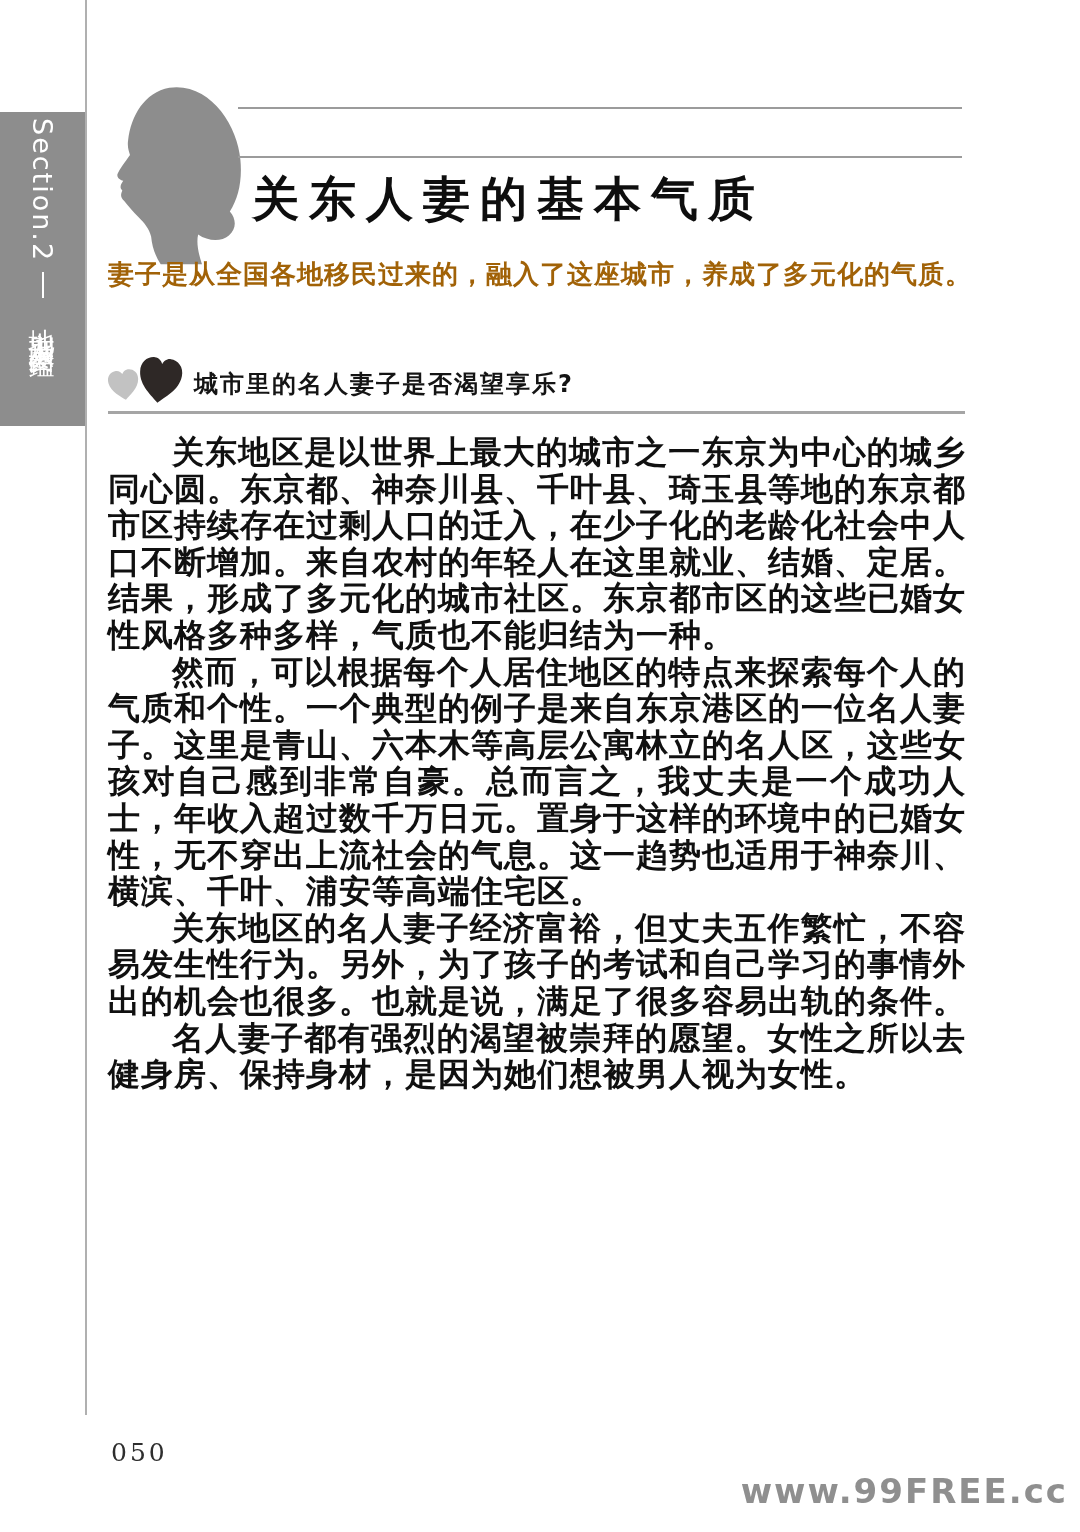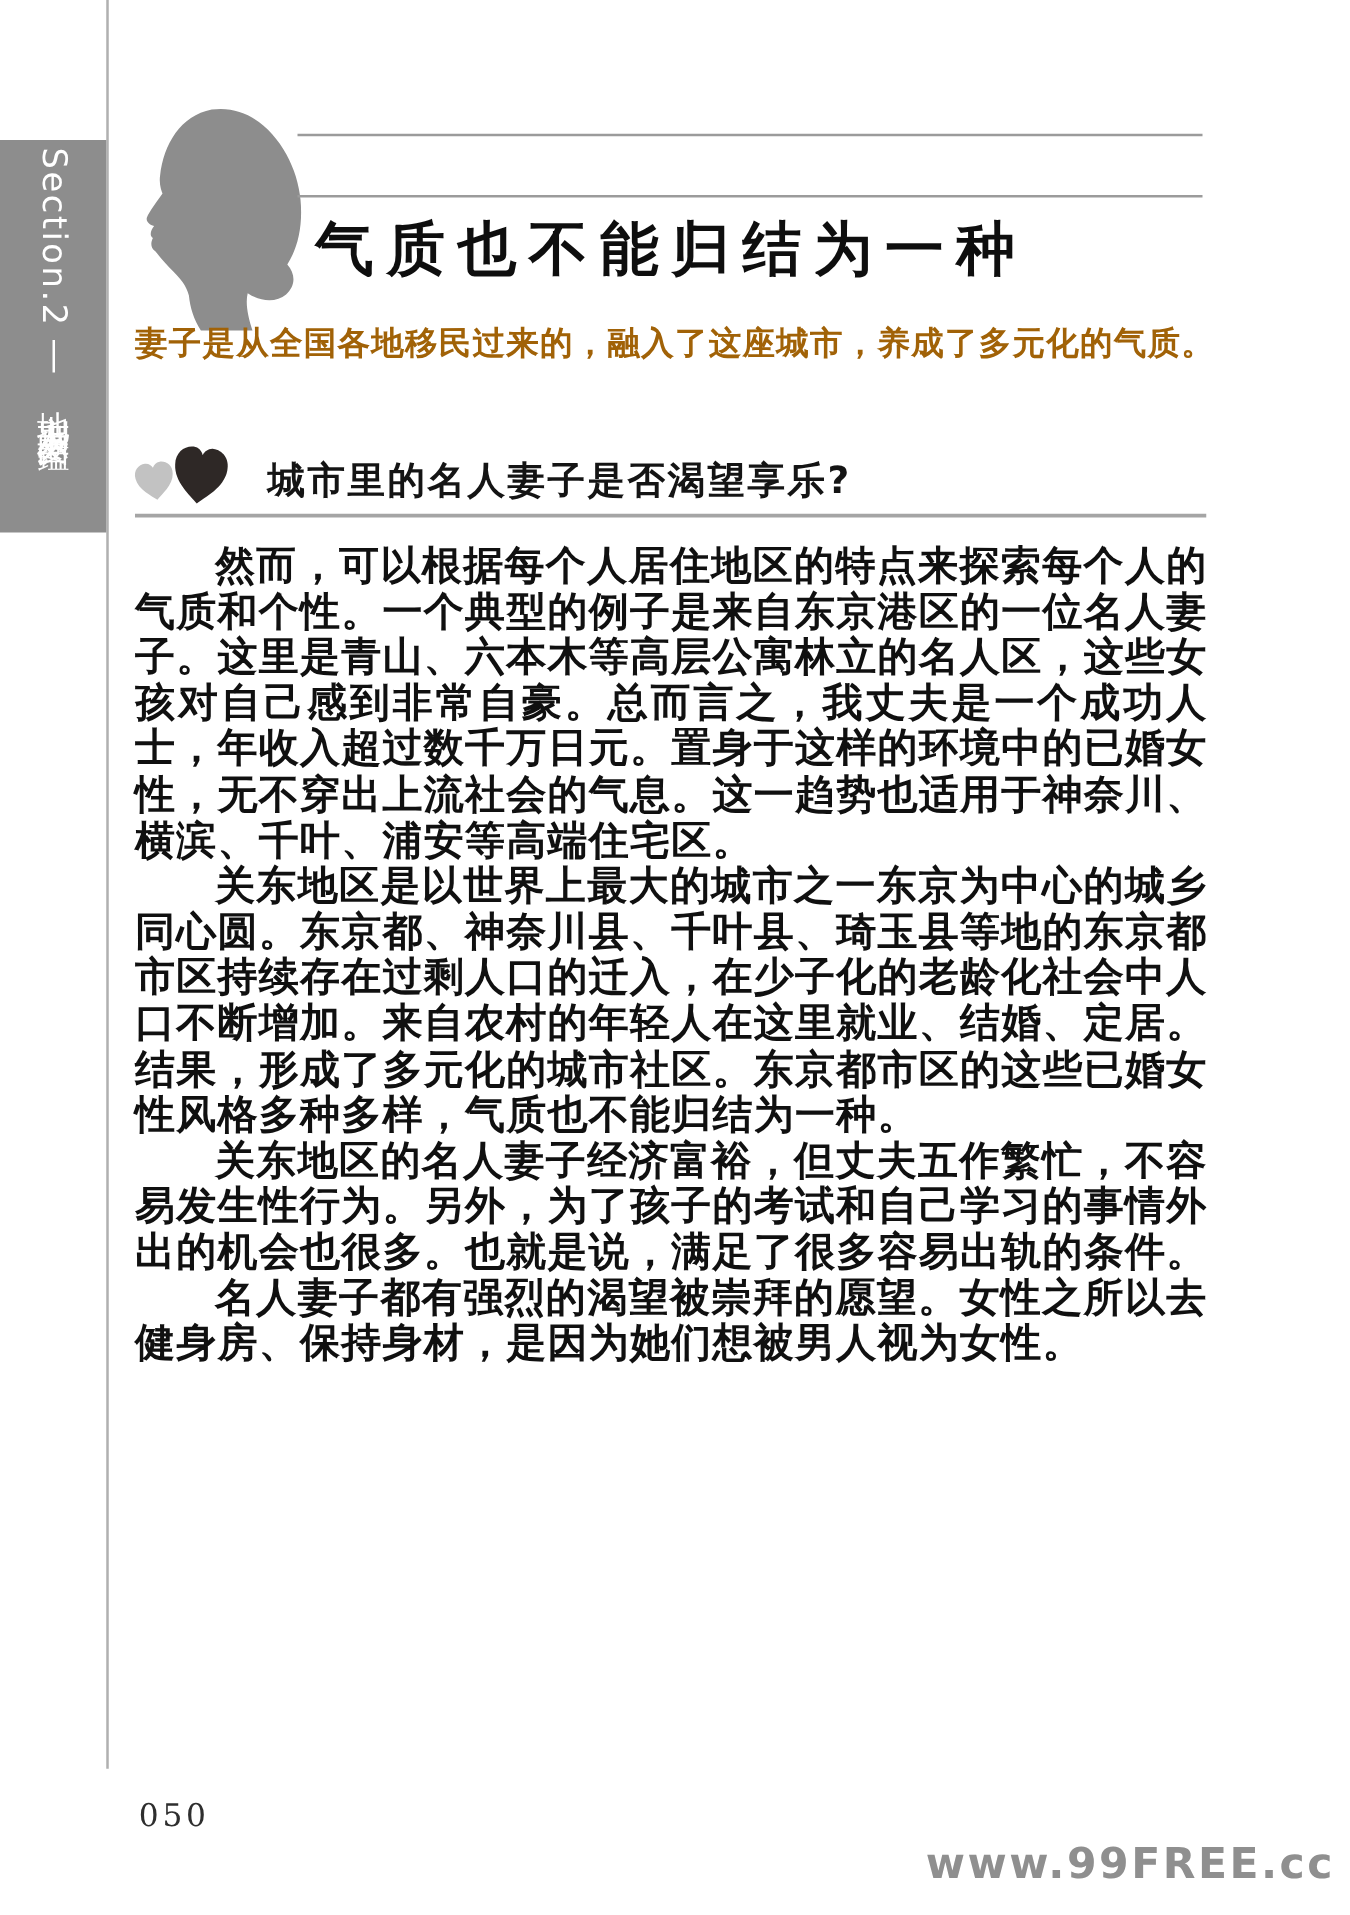--- a/index.html
+++ b/index.html
@@ -55,22 +55,22 @@
     font-size:26px; font-weight:700; color:#a16207;
     letter-spacing:1px; white-space:nowrap;
   }
   .topic {
     position:absolute; left:106px; top:356px;
     width:860px; height:56px;
     display:flex; align-items:center;
   }
   .hearts { width:82px; height:56px; flex:0 0 auto; margin-right:6px; }
   .topic-heading {
-    font-size:30px; font-weight:700; color:#141414;
-    letter-spacing:2px; white-space:nowrap;margin-left:20px;
+    font-size:24px; font-weight:700; color:#141414;
+    letter-spacing:2px; white-space:nowrap;
   }
   .topic-rule { left:108px; top:411px; width:857px; height:3px; background:#a5a5a5; }
   .body-text {
     position:absolute; left:108px; top:434px;
     width:858px;
     font-size:32px; line-height:36.6px;
     font-weight:700; color:#101010;
     text-align:justify;
     letter-spacing:1px;
   }
@@ -118,36 +118,36 @@
         C106 163 120 164 128 157
         C136 150 136 140 129 132
         C138 118 142 100 140 78
         C137 42 108 -3 66 3 Z"></path>
     </svg>
   </div>
 
   <div class="rule rule-top"></div>
   <div class="rule rule-mid"></div>
 
-  <h1 class="title">气质也不能归结为一种</h1>
+  <h1 class="title">关东人妻的基本气质</h1>
 
   <div class="lede">妻子是从全国各地移民过来的，融入了这座城市，养成了多元化的气质。</div>
 
   <div class="topic">
     <svg class="hearts" viewBox="0 0 82 56" aria-hidden="true">
       <path fill="#c2c2c2" transform="translate(2,14) rotate(-8 16 16)" d="M16 30 C12 26 2 20 1 11 C0 4 5 0 10 0 C13 0 15 2 16 4 C17 2 19 0 22 0 C27 0 32 4 31 11 C30 20 20 26 16 30 Z"></path>
       <path fill="#2e2826" transform="translate(32,2) rotate(7 22 24)" d="M22 45 C16 39 2 30 1 16 C0 6 7 0 14 0 C18 0 21 3 22 6 C23 3 26 0 30 0 C37 0 44 6 43 16 C42 30 28 39 22 45 Z"></path>
     </svg>
     <div class="topic-heading">城市里的名人妻子是否渴望享乐?</div>
   </div>
   <div class="rule topic-rule"></div>
 
   <div class="body-text">
+    <p>关东地区是以世界上最大的城市之一东京为中心的城乡同心圆。东京都、神奈川县、千叶县、琦玉县等地的东京都市区持续存在过剩人口的迁入，在少子化的老龄化社会中人口不断增加。来自农村的年轻人在这里就业、结婚、定居。结果，形成了多元化的城市社区。东京都市区的这些已婚女性风格多种多样，气质也不能归结为一种。</p>
     <p>然而，可以根据每个人居住地区的特点来探索每个人的气质和个性。一个典型的例子是来自东京港区的一位名人妻子。这里是青山、六本木等高层公寓林立的名人区，这些女孩对自己感到非常自豪。总而言之，我丈夫是一个成功人士，年收入超过数千万日元。置身于这样的环境中的已婚女性，无不穿出上流社会的气息。这一趋势也适用于神奈川、横滨、千叶、浦安等高端住宅区。</p>
-    <p>关东地区是以世界上最大的城市之一东京为中心的城乡同心圆。东京都、神奈川县、千叶县、琦玉县等地的东京都市区持续存在过剩人口的迁入，在少子化的老龄化社会中人口不断增加。来自农村的年轻人在这里就业、结婚、定居。结果，形成了多元化的城市社区。东京都市区的这些已婚女性风格多种多样，气质也不能归结为一种。</p>
     <p>关东地区的名人妻子经济富裕，但丈夫五作繁忙，不容易发生性行为。另外，为了孩子的考试和自己学习的事情外出的机会也很多。也就是说，满足了很多容易出轨的条件。</p>
     <p>名人妻子都有强烈的渴望被崇拜的愿望。女性之所以去健身房、保持身材，是因为她们想被男人视为女性。</p>
   </div>
 
   <div class="page-number">050</div>
 
   <div class="watermark">www.99FREE.cc</div>
 
 </div>
 

